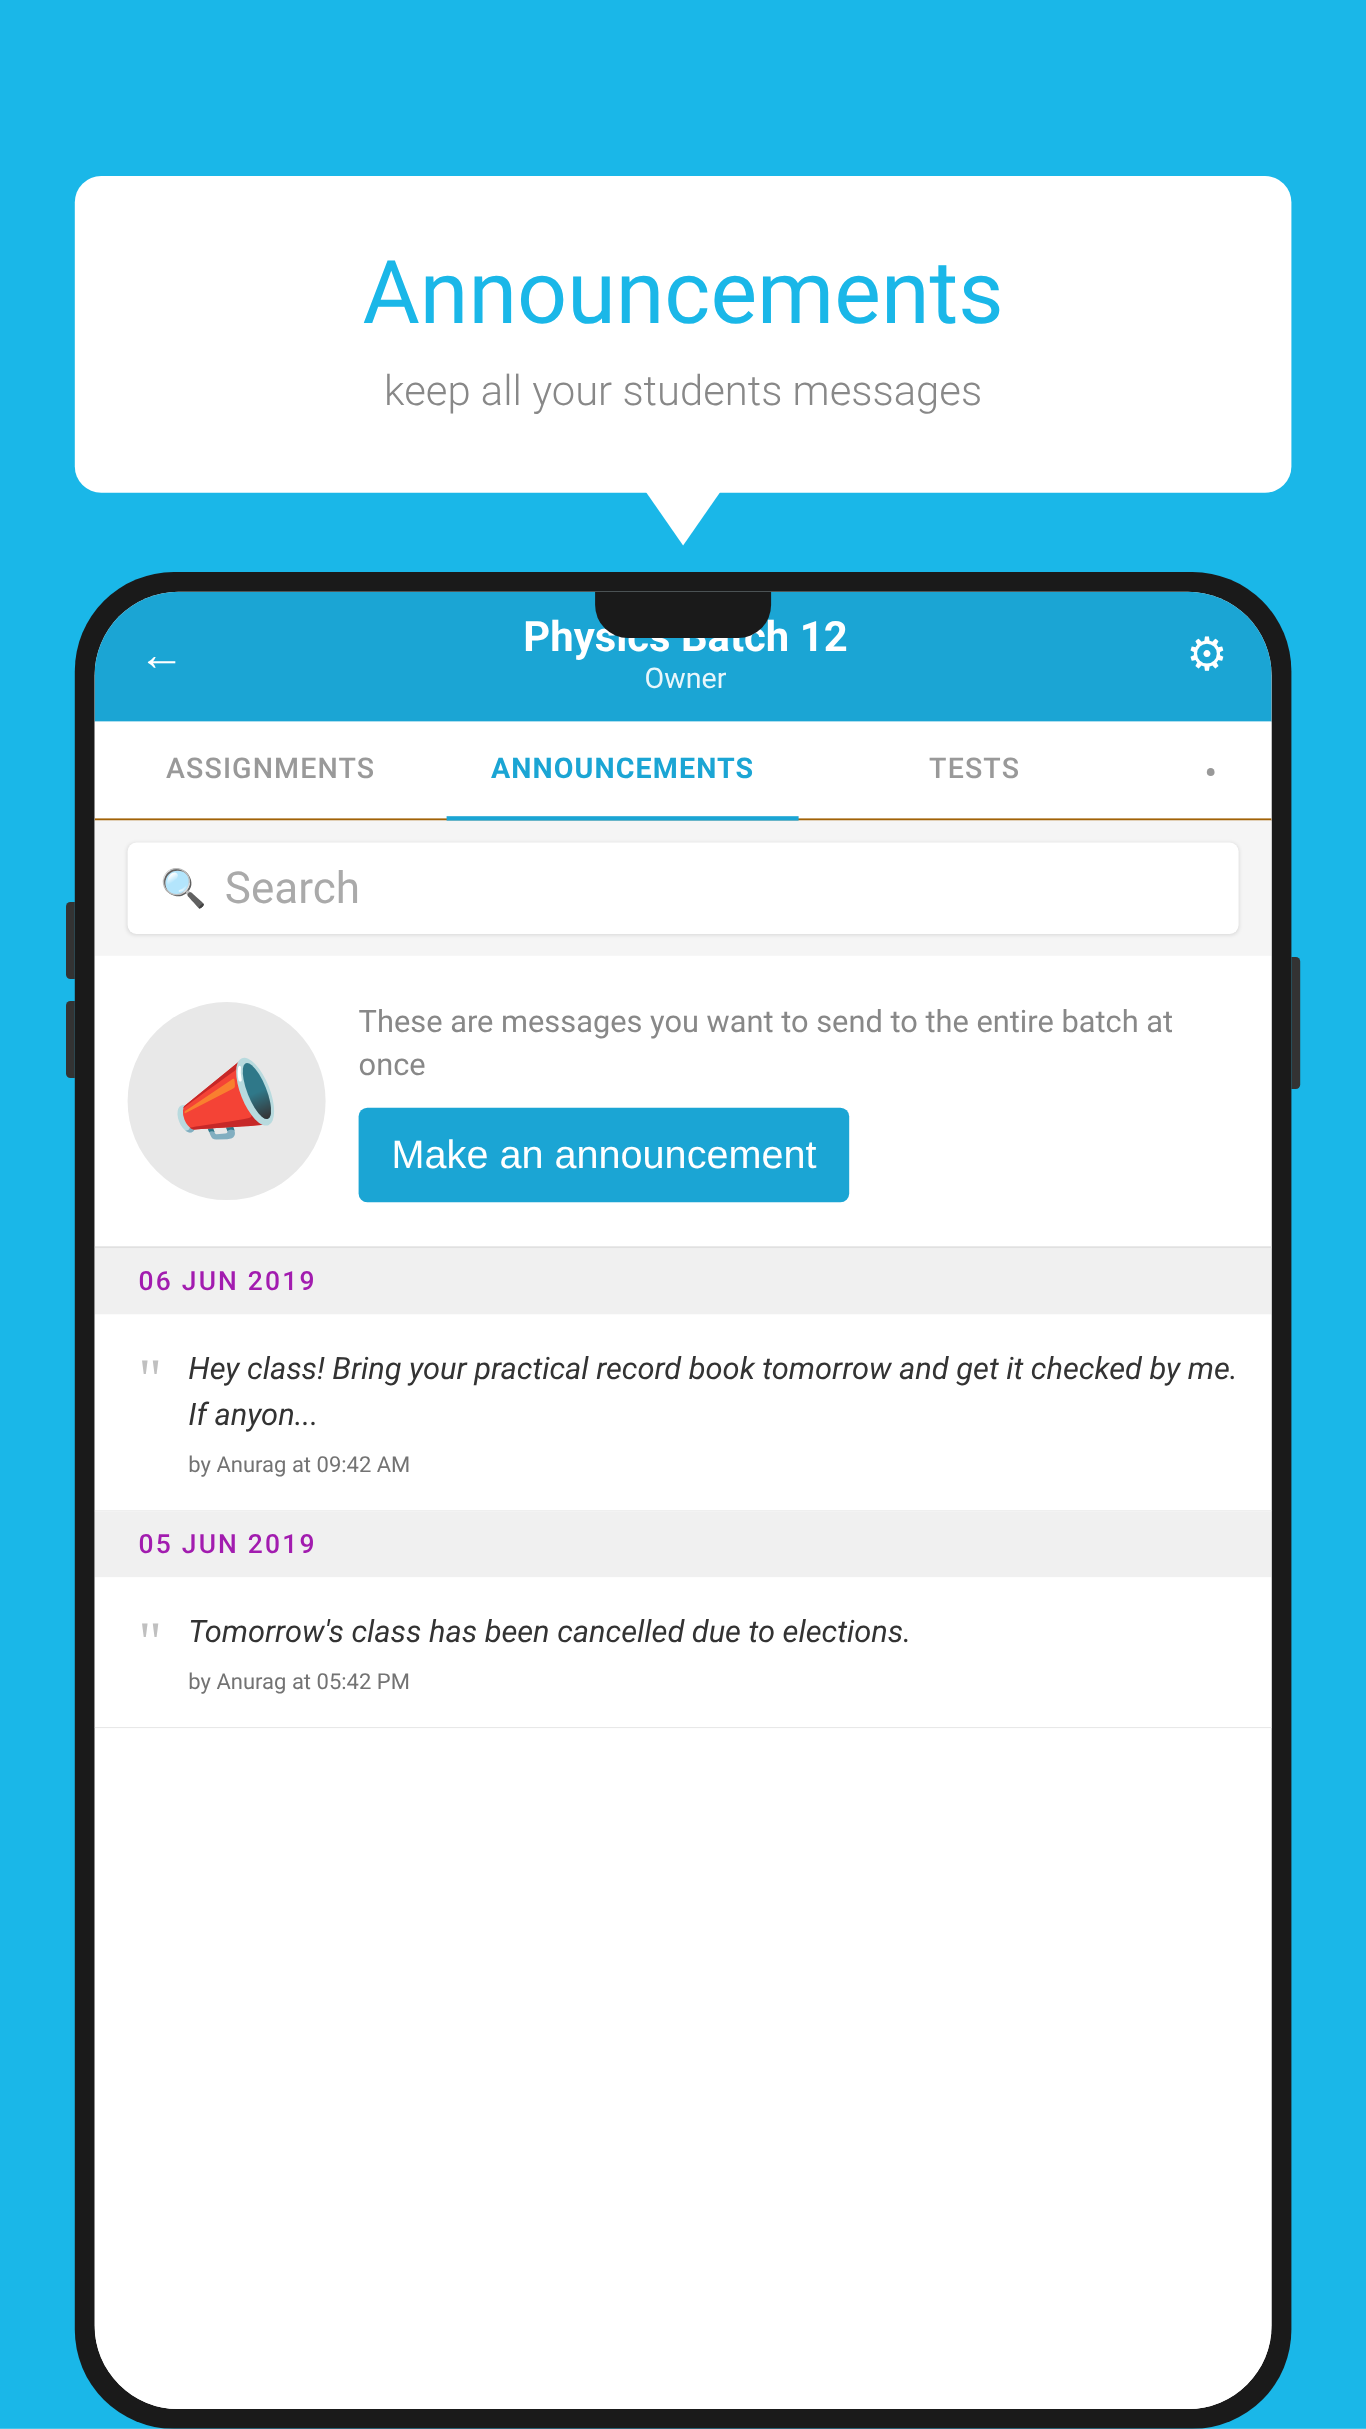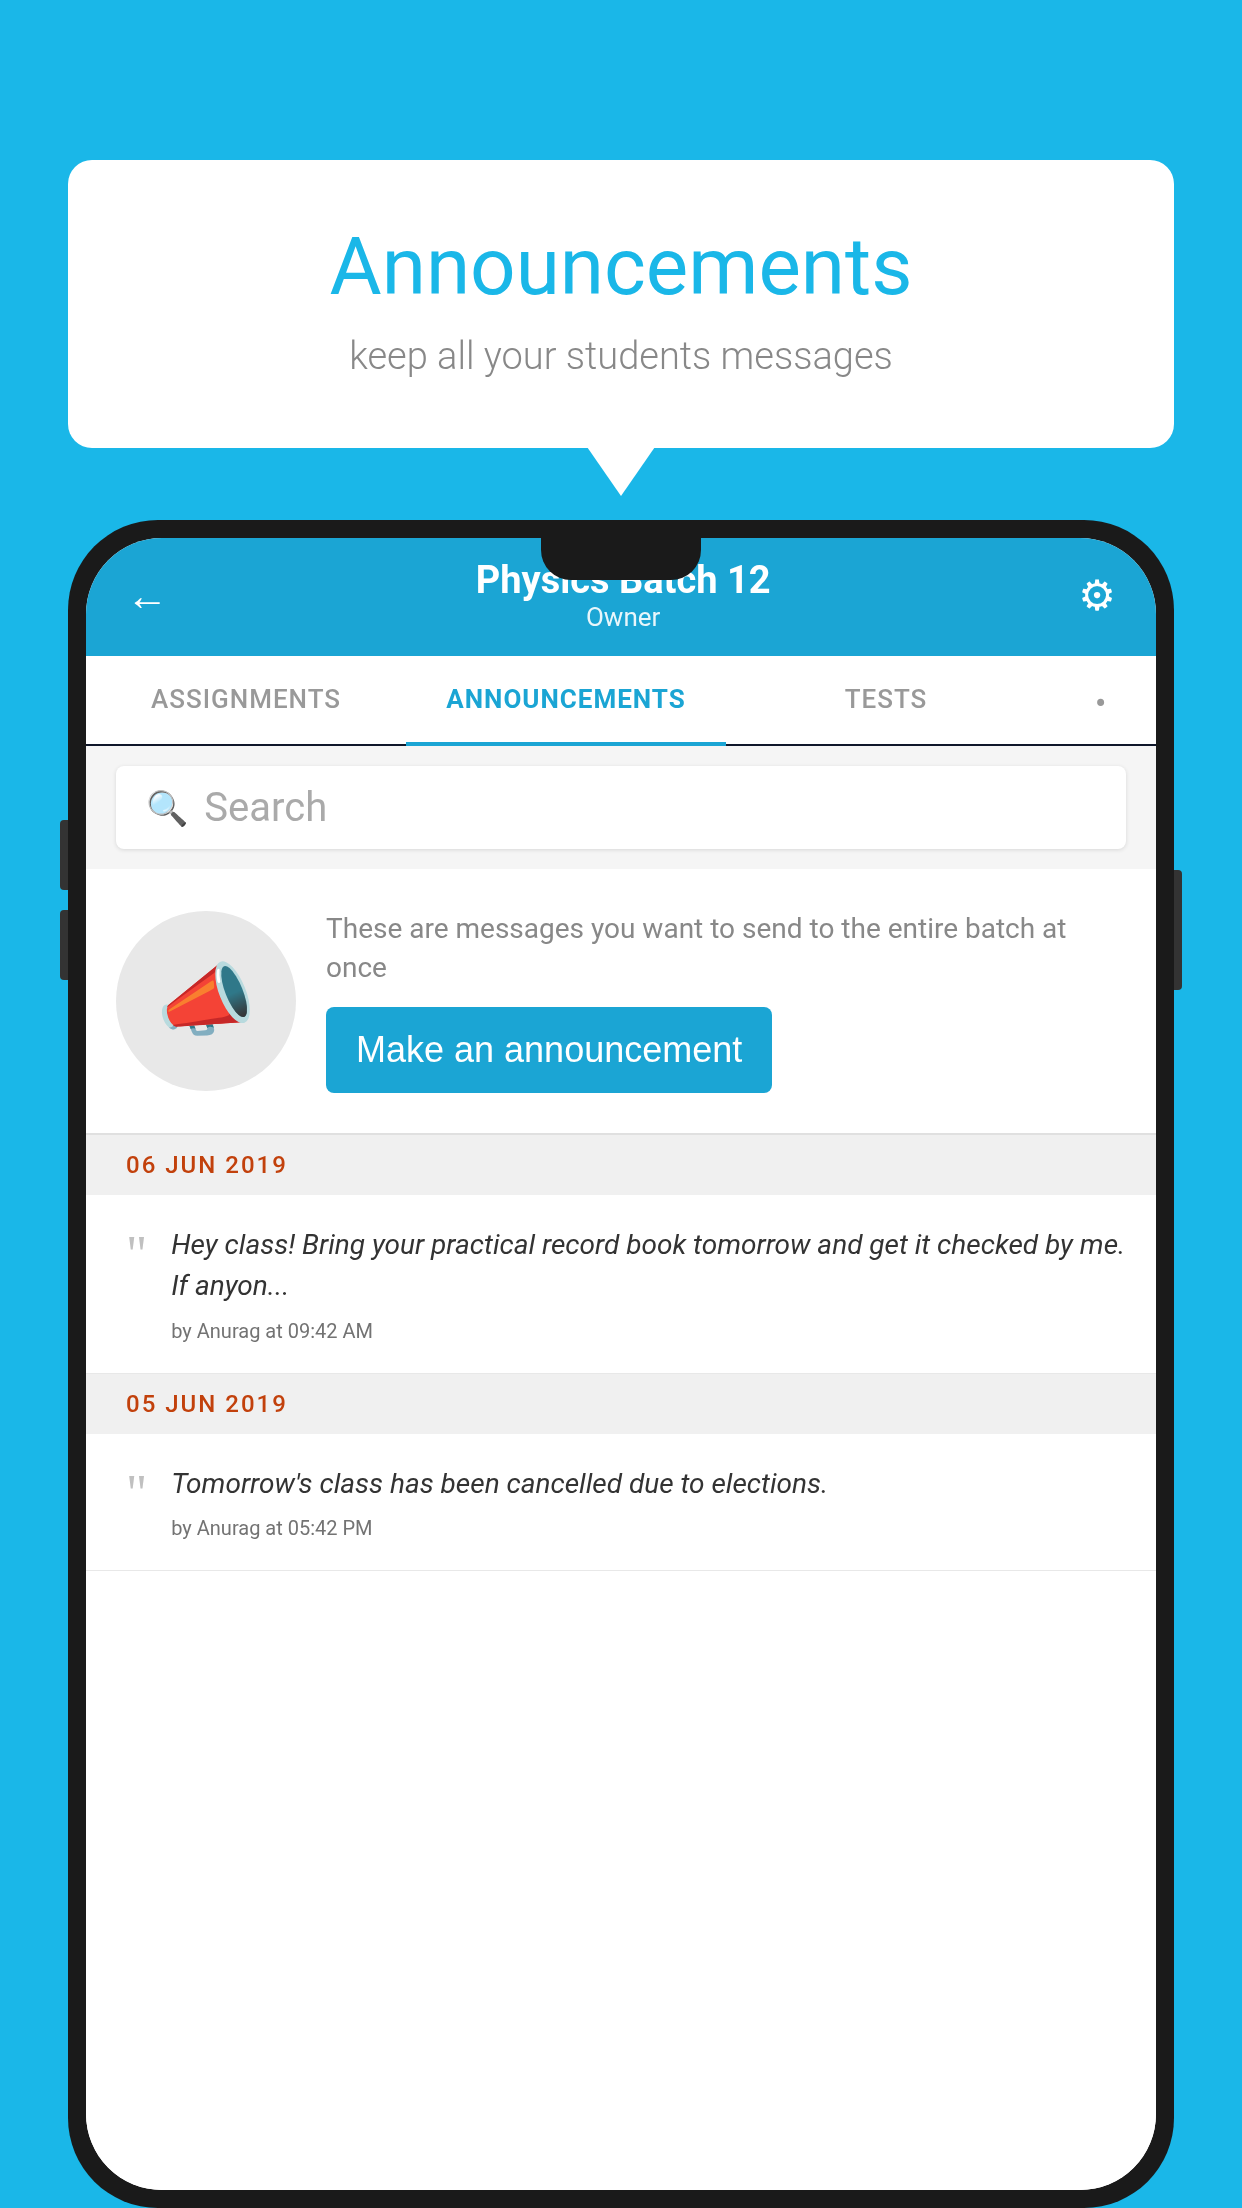--- a/index.html
+++ b/index.html
@@ -164,21 +164,21 @@
 
     .header-gear {
       color: white;
       font-size: 42px;
     }
 
     
     .tabs-container {
       background: white;
       display: flex;
-      border-bottom: 2px solid #0f172a;
+      border-bottom: 2px solid #a16207;
       flex-shrink: 0;
     }
 
     .tab-item {
       flex: 1;
       text-align: center;
       padding: 28px 10px 22px;
       font-size: 26px;
       font-weight: 500;
       color: #999;
@@ -291,21 +291,21 @@
       text-align: center;
       align-self: flex-start;
     }
 
     
     .date-separator {
       background: #f0f0f0;
       padding: 16px 40px;
       font-size: 24px;
       letter-spacing: 2px;
-      color: #c2410c;
+      color: #a21caf;
       font-weight: 500;
       flex-shrink: 0;
     }
 
     
     .announcement-item {
       background: white;
       padding: 30px 30px 30px 40px;
       display: flex;
       align-items: flex-start;

